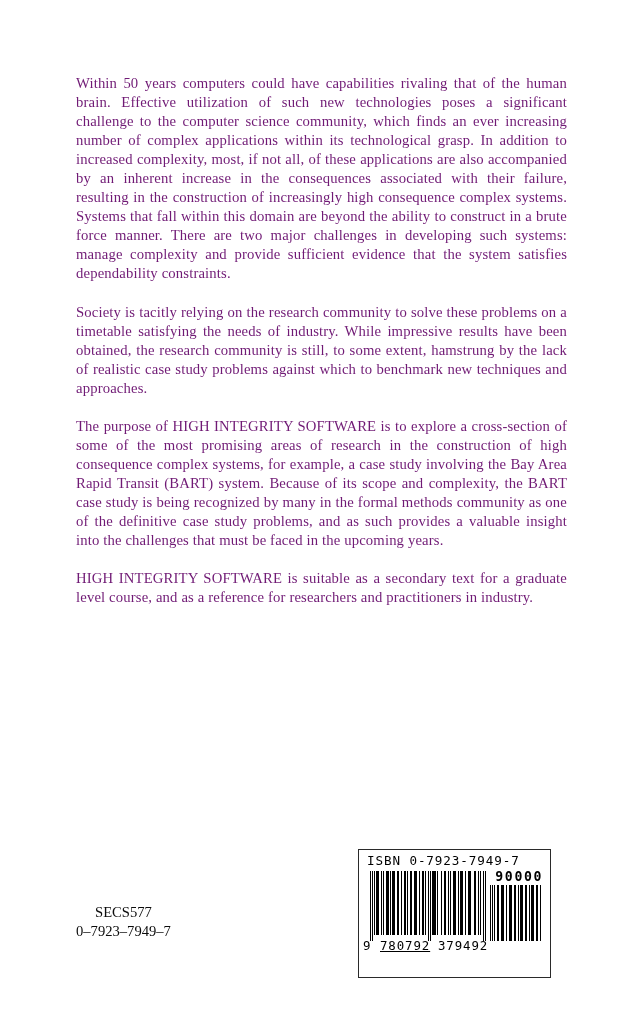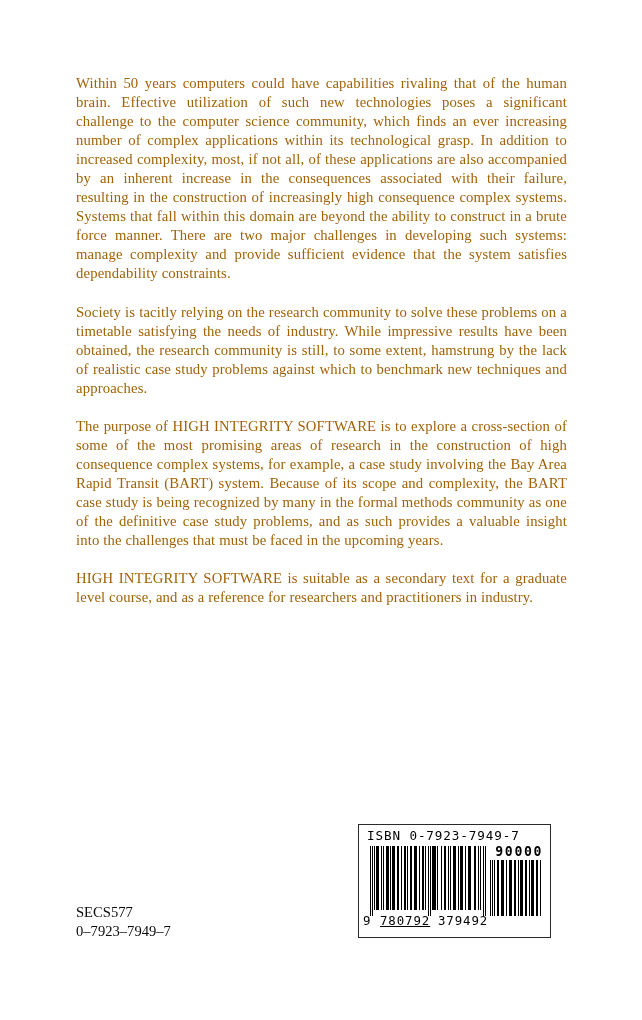--- a/index.html
+++ b/index.html
@@ -34,44 +34,44 @@
     width: 491px;
   }
 
   .para {
     margin: 0 0 19px 0;
     font-size: 14.7px;
     line-height: 19.05px;
     text-align: justify;
     text-justify: inter-word;
     letter-spacing: 0.01em;
-    color: #a16207;
+    color: #701a75;
     -webkit-font-smoothing: antialiased;
   }
   .para:last-child { margin-bottom: 0; }
 
   
   #ident {
     position: absolute;
     left: 76px;
     top: 903px;
     font-size: 14.6px;
     line-height: 18.5px;
     color: #0b0b0b;
     white-space: nowrap;
   }
-  #ident .ident-line { display: block; }
+  #ident .ident-line { display: block; text-align: center; }
 
   
   #barcode-box {
     position: absolute;
     left: 358px;
-    top: 824px;
+    top: 849px;
     width: 193px;
-    height: 114px;
+    height: 129px;
     background: #ffffff;
     border: 1px solid #2a2a2a;
     box-sizing: border-box;
   }
 
   .bc-isbn-text {
     position: absolute;
     left: 8px;
     top: 3px;
     font-family: "DejaVu Sans Mono", "Liberation Mono", monospace;

